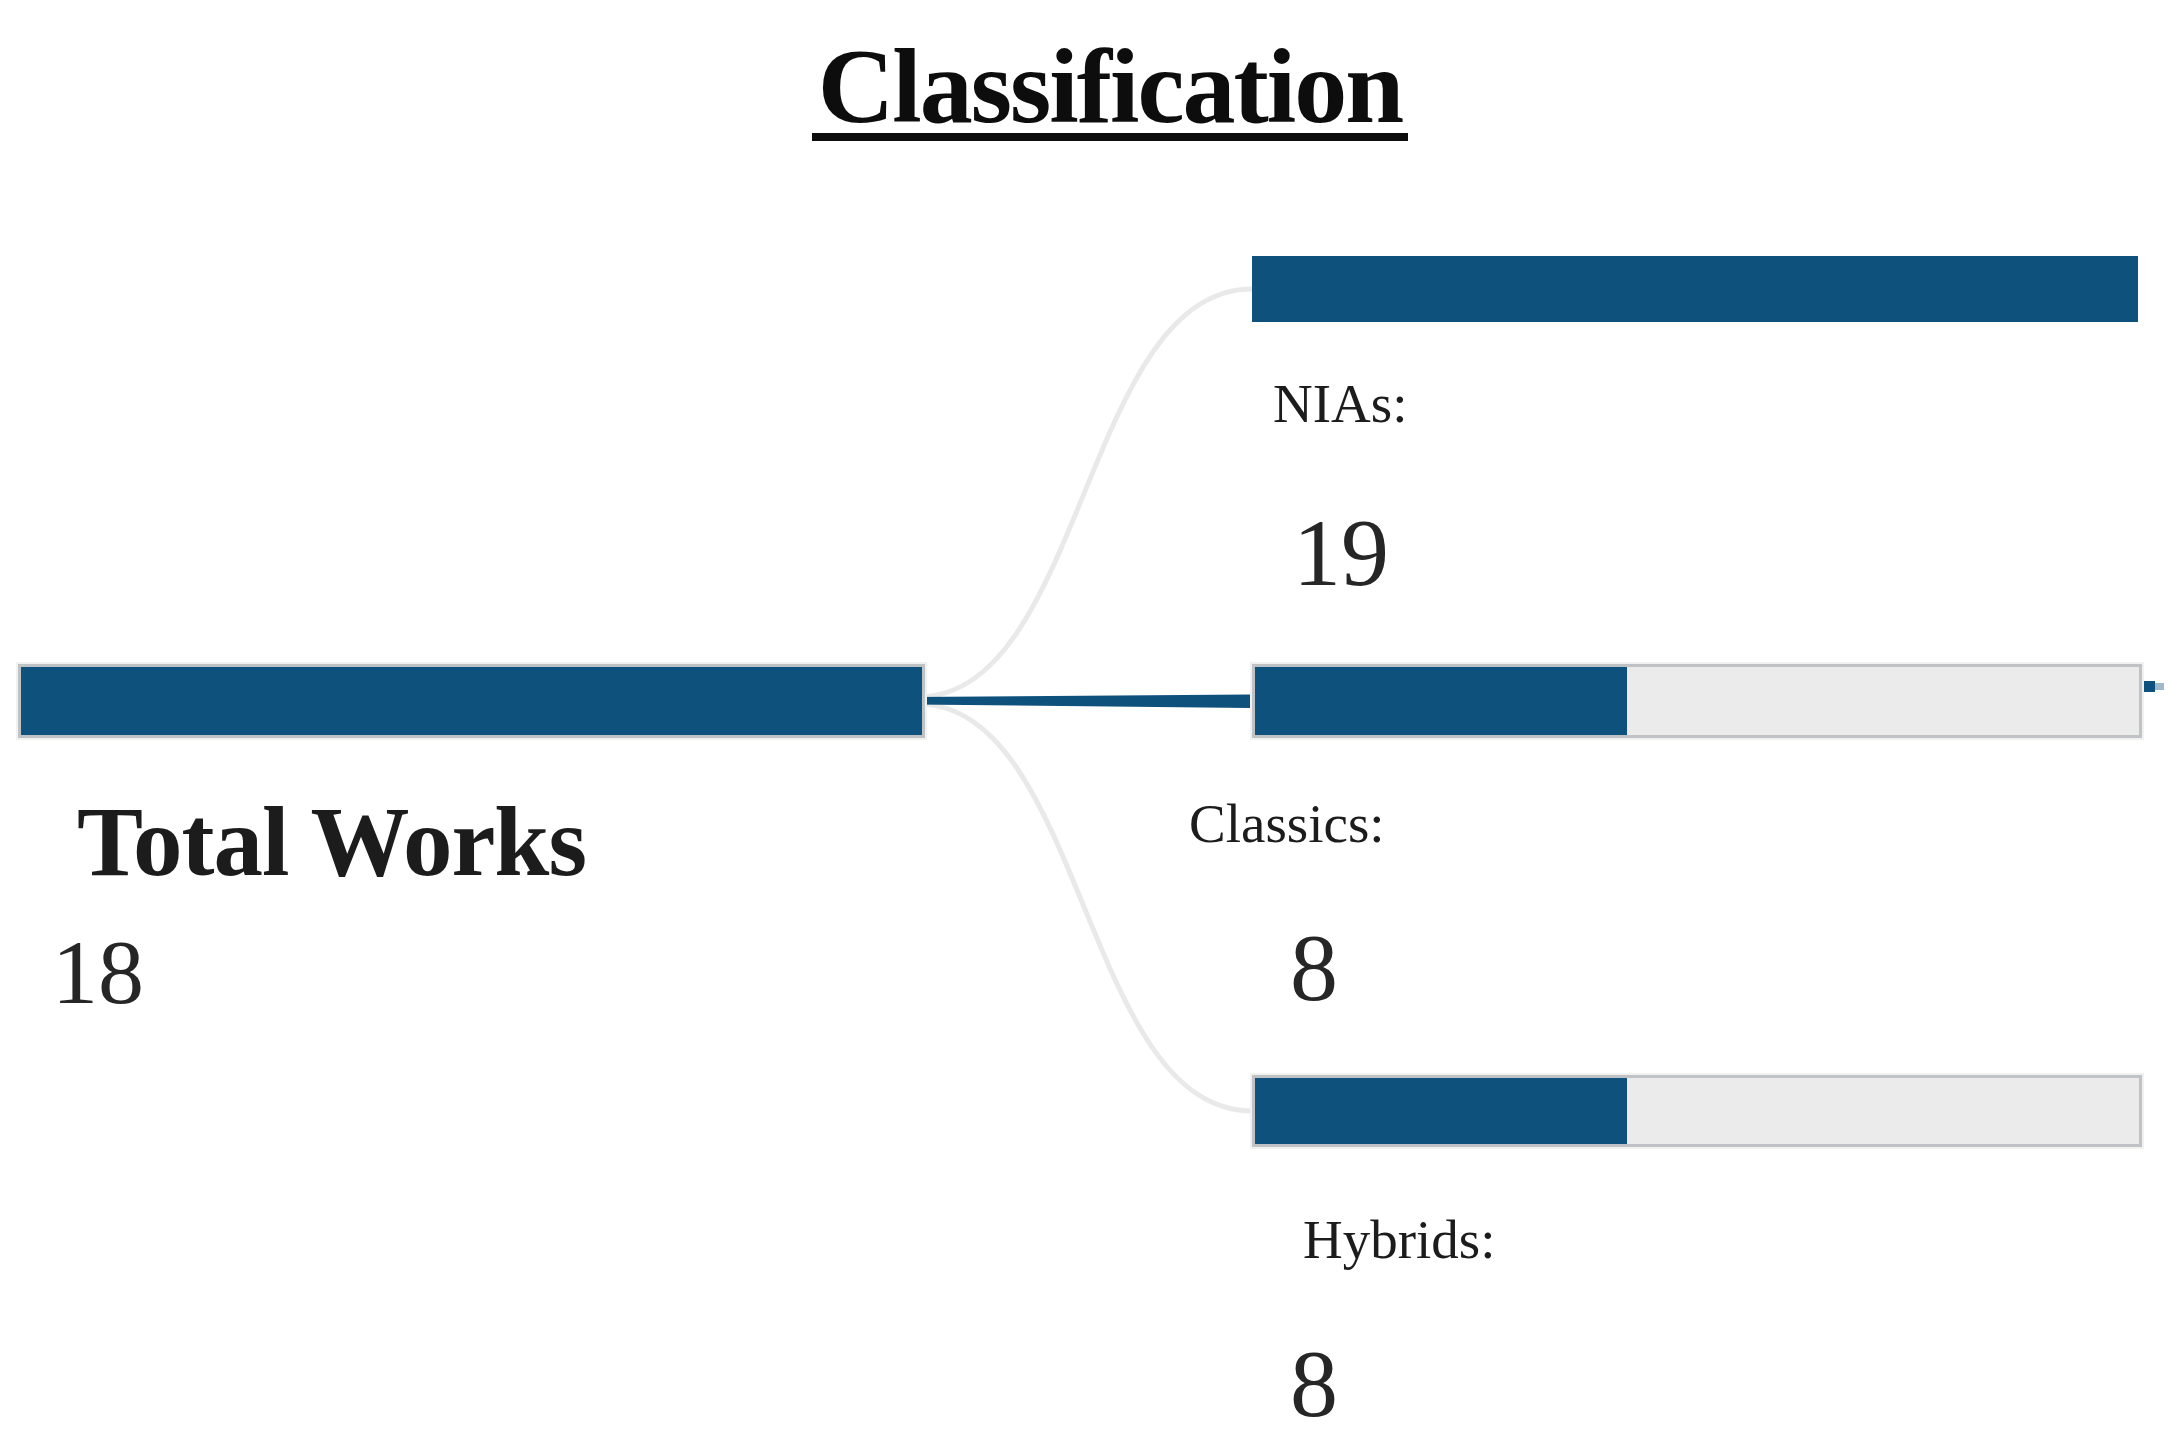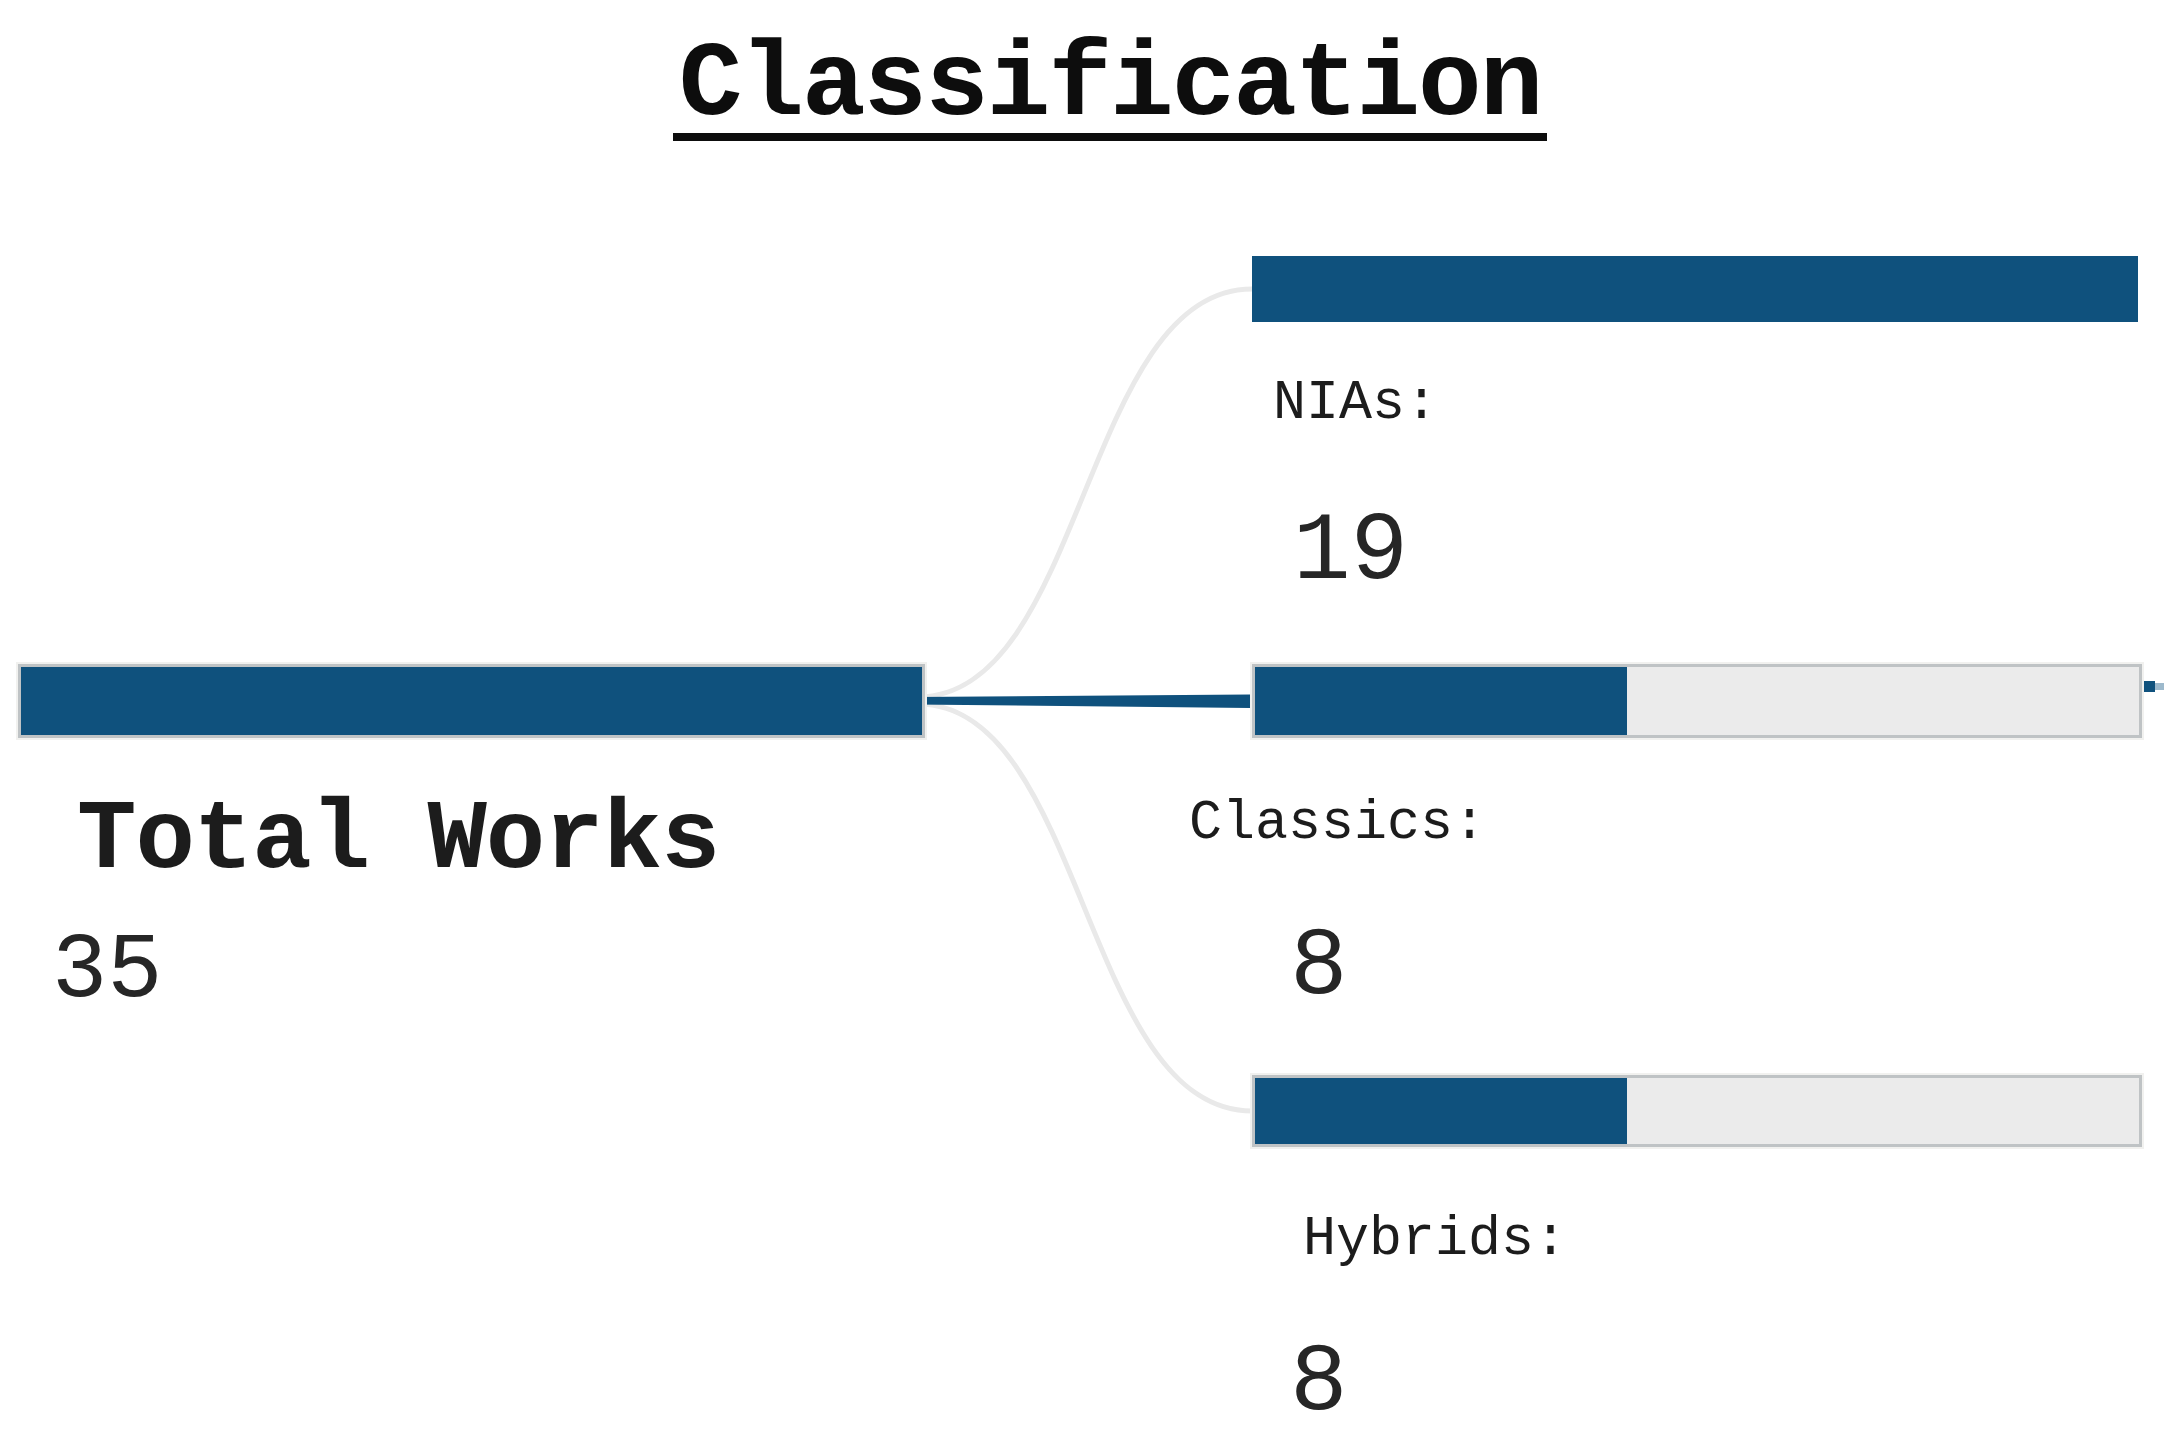--- a/index.html
+++ b/index.html
@@ -11,21 +11,21 @@
     --text:#1c1c1c;
     --bg:#ffffff;
   }
   *{margin:0;padding:0;box-sizing:border-box;}
   html,body{background:#fff;}
   .canvas{
     position:relative;
     width:2164px;height:1431px;
     background:var(--bg);
     overflow:hidden;
-    font-family:Liberation Mono, monospace;
+    font-family:Liberation Serif, serif;
     color:var(--text);
   }
   .title-wrap{
     position:absolute;left:0;top:40px;width:100%;
     text-align:center;
     transform:translateX(28px);
   }
   .title-text{
     display:inline-block;
     font-size:106px;
@@ -66,21 +66,21 @@
     <path d="M 918 704 C 1084 704 1084 1111 1252 1111" fill="none" stroke="#e9e9e9" stroke-width="5"></path>
     <polygon points="914,697 1250,694.5 1250,708 914,704.5" fill="#0f517d"></polygon>
     <rect x="2142" y="681" width="13" height="11" fill="#0f517d"></rect>
     <rect x="2155" y="683" width="9" height="7" fill="#9db9cc"></rect>
   </svg>
 
   <div class="bar full" style="left:18px;top:664px;width:907px;height:74px;">
     <div class="fill"></div>
   </div>
   <div class="node-label bold" style="left:53px;top:792px;">Total Works</div>
-  <div class="node-value root" style="left:52px;top:926px;">35</div>
+  <div class="node-value root" style="left:52px;top:926px;">18</div>
 
   <div class="bar no-border" style="left:1252px;top:256px;width:886px;height:66px;">
     <div class="fill" style="width: 100%;"></div>
   </div>
   <div class="node-label" style="left:1273px;top:376px;">NIAs:</div>
   <div class="node-value" style="left:1293px;top:505px;">19</div>
 
   <div class="bar" style="left:1252px;top:664px;width:890px;height:74px;">
     <div class="fill" style="width: 42.1053%;"></div>
   </div>

